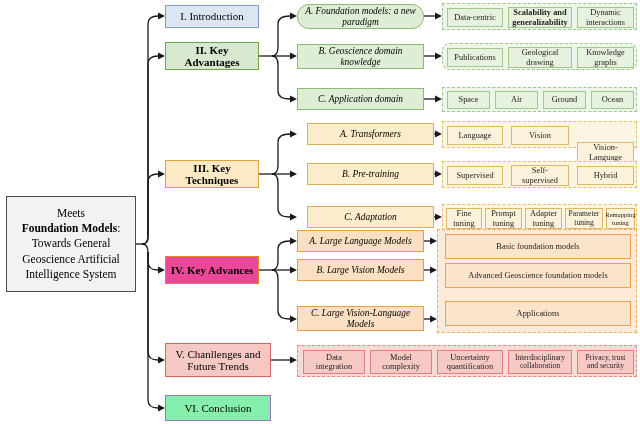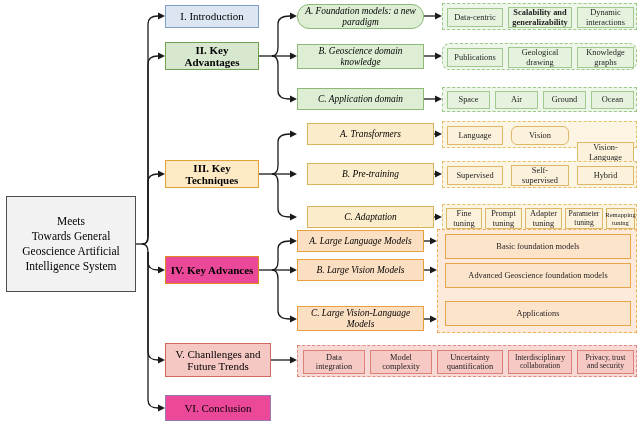--- a/index.html
+++ b/index.html
@@ -26,21 +26,21 @@
     flex-direction:column;
     line-height:1.32;
   }
   .root b{font-weight:bold;}
   .lvl1{font-size:11px;}
   .lvl1.intro{background:#dce6f2;border-color:#7f9fc4;}
   .lvl1.adv{background:#d7e8cf;border-color:#70a050;font-weight:bold;}
   .lvl1.tech{background:#fdeac4;border-color:#e0a33a;font-weight:bold;}
   .lvl1.advance{background:#ec4899;border-color:#e08a1e;font-weight:bold;}
   .lvl1.chal{background:#f5c8c4;border-color:#d06a60;}
-  .lvl1.concl{background:#ec4899;border-color:#9b79b5;}
+  .lvl1.concl{background:#86efac;border-color:#9b79b5;}
 
   .lvl2{font-size:9.4px;font-style:italic;}
   .lvl2.g{background:#ddeed4;border-color:#8cb878;}
   .lvl2.y{background:#fbeccb;border-color:#d9b35c;margin-left:10px;}
   .lvl2.o{background:#fbdfc2;border-color:#e8a03c;}
 
   .grp{
     position:absolute;box-sizing:border-box;
     border-style:dashed;border-width:1.3px;
   }
@@ -124,20 +124,23 @@
     <path class="ln" d="M424,241 H430"></path>
       <polygon class="ah" points="430,237.6 437,241 430,244.4"></polygon>
     <path class="ln" d="M424,270 H430"></path>
       <polygon class="ah" points="430,266.6 437,270 430,273.4"></polygon>
     <path class="ln" d="M424,319 H430"></path>
       <polygon class="ah" points="430,315.6 437,319 430,322.4"></polygon>
   </svg>
 
   <div class="box root" style="left:6px;top:196px;width:130px;height:96px;">
     <div>Meets</div>
+    <div>
+      <b>Foundation Models</b><span>:</span>
+    </div>
     <div>Towards General</div>
     <div>Geoscience Artificial</div>
     <div>Intelligence System</div>
   </div>
 
   <div class="box lvl1 intro" style="left:165px;top:5px;width:94px;height:23px;">I. Introduction</div>
 
   <div class="box lvl1 adv" style="left:165px;top:42px;width:94px;height:28px;">II. Key Advantages</div>
 
   <div class="box lvl1 tech" style="left:165px;top:160px;width:94px;height:28px;">III. Key Techniques</div>
@@ -191,21 +194,21 @@
     <div class="box leaf g" style="left:100px;top:3px;width:43px;height:18px;">Ground</div>
     <div class="box leaf g" style="left:148px;top:3px;width:43px;height:18px;">Ocean</div>
   </div>
 
   <div class="box lvl2 y" style="left:297px;top:123px;width:127px;height:22px;">A. Transformers</div>
   <div class="box lvl2 y" style="left:297px;top:163px;width:127px;height:22px;">B. Pre-training</div>
   <div class="box lvl2 y" style="left:297px;top:206px;width:127px;height:22px;">C. Adaptation</div>
 
   <div class="grp y" style="left:442px;top:121px;width:195px;height:27px;">
     <div class="box leaf y" style="left:4px;top:4px;width:56px;height:19px;">Language</div>
-    <div class="box leaf y" style="left:68px;top:4px;width:58px;height:19px;border-radius:6px;">Vision</div>
+    <div class="box leaf y" style="left:68px;top:4px;width:58px;height:19px;">Vision</div>
     <div class="box leaf y" style="left:134px;top:20px;width:57px;height:21px;flex-direction:column;">
       <div>Vision-</div>
       <div>Language</div>
     </div>
   </div>
 
   <div class="grp y" style="left:442px;top:161px;width:195px;height:27px;">
     <div class="box leaf y" style="left:4px;top:4px;width:56px;height:19px;">Supervised</div>
     <div class="box leaf y" style="left:68px;top:3px;width:58px;height:21px;flex-direction:column;">
       <div>Self-</div>

